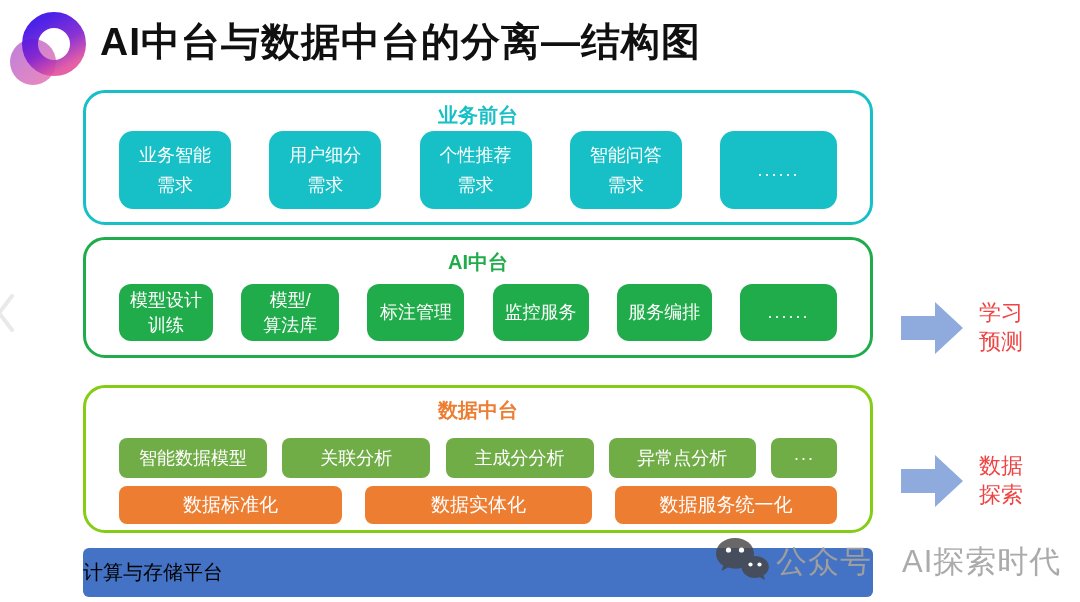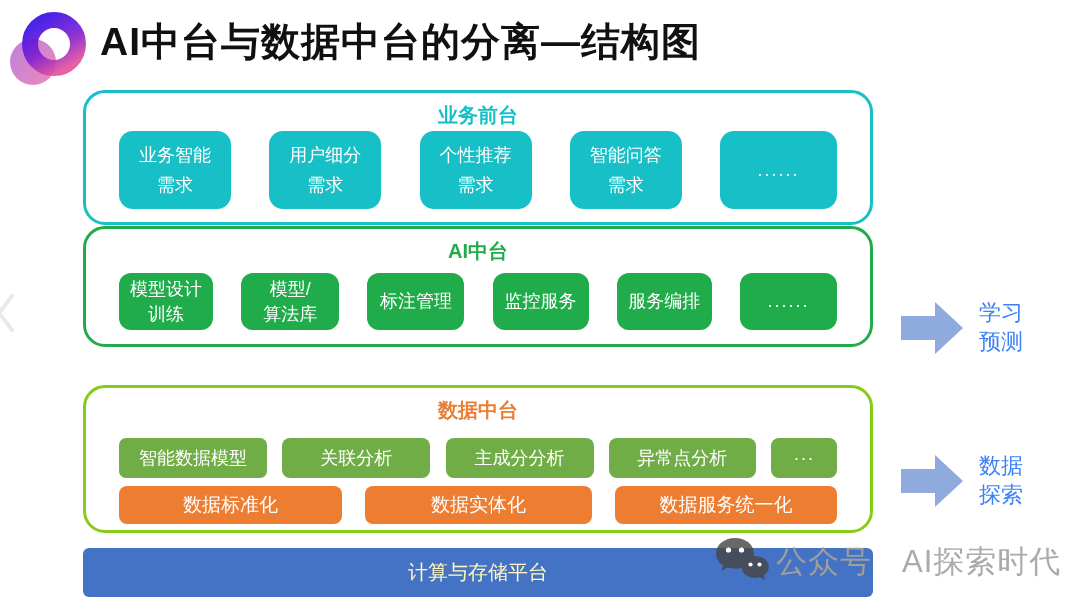--- a/index.html
+++ b/index.html
@@ -10,21 +10,21 @@
   .logo{position:absolute;left:6px;top:4px;width:84px;height:84px;}
   .page-title{position:absolute;left:100px;top:15px;font-size:39px;font-weight:600;
               color:#101010;letter-spacing:1px;white-space:nowrap;}
 
   
   .chevron{position:absolute;left:-4px;top:293px;opacity:.9;}
 
   
   .section{position:absolute;left:83px;width:784px;background:#fff;border-radius:22px;}
   .sec-frontend{top:90px;height:129px;border:3px solid #17C0C6;}
-  .sec-ai{top:226px;height:115px;border:3px solid #21AC4B;}
+  .sec-ai{top:237px;height:115px;border:3px solid #21AC4B;}
   .sec-data{top:385px;height:142px;border:3px solid #84cc16;}
   .section-title{text-align:center;font-size:20px;font-weight:700;margin-top:9px;}
   .sec-frontend .section-title{color:#17C0C6;}
   .sec-ai .section-title{color:#21AC4B;}
   .sec-data .section-title{color:#ED7D31;}
 
   .row{position:absolute;left:33px;right:33px;display:flex;justify-content:space-between;}
   .box{display:flex;align-items:center;justify-content:center;text-align:center;
        color:#fff;white-space:pre-line;box-sizing:border-box;}
 
@@ -33,36 +33,36 @@
           font-size:18px;line-height:30px;}
   .fe-w5{width:117px;letter-spacing:2px;}
 
   .sec-ai .row{top:44px;}
   .ai-box{height:57px;border-radius:12px;background:#21AC4B;font-size:18px;line-height:25px;}
   .ai-w1{width:94px;} .ai-w2{width:98px;} .ai-w3{width:97px;} .ai-w4{width:96px;}
   .ai-w5{width:95px;}  .ai-w6{width:97px;letter-spacing:2px;}
 
   .row-analysis{top:50px;}
   .an-box{height:40px;border-radius:8px;background:#70AD47;font-size:18px;}
-  .an-w1{width:148px;border-radius:7px;} .an-w2{width:148px;} .an-w3{width:148px;} .an-w4{width:147px;}
+  .an-w1{width:148px;} .an-w2{width:148px;} .an-w3{width:148px;} .an-w4{width:147px;}
   .an-w5{width:66px;letter-spacing:1px;}
 
   .row-service{top:98px;}
   .sv-box{height:38px;border-radius:8px;background:#ED7D31;font-size:19px;}
   .sv-w1{width:223px;} .sv-w2{width:227px;} .sv-w3{width:222px;}
 
   
   .platform-bar{position:absolute;left:83px;top:548px;width:790px;height:49px;
                 background:#4472C4;border-radius:6px;display:flex;align-items:center;
-                justify-content:center;color:#fef9c3;font-size:20px;}
+                color:#000000;font-size:20px;}
 
   
   .arrow{position:absolute;width:62px;height:52px;}
   .arrow-1{left:901px;top:302px;} .arrow-2{left:901px;top:455px;}
-  .arrow-label{position:absolute;font-size:22px;line-height:29px;color:#3b82f6;
+  .arrow-label{position:absolute;font-size:22px;line-height:29px;color:#ef4444;
                white-space:pre-line;}
   .label-1{left:979px;top:298px;} .label-2{left:979px;top:451px;}
 
   
   .watermark{position:absolute;left:714px;top:536px;display:flex;align-items:center;z-index:5;}
   .wm-icon{width:56px;height:52px;margin-right:6px;}
   .wm-source{font-size:31px;color:#9E9E9E;letter-spacing:1px;}
   .wm-name{font-size:31px;color:#ABABAB;margin-left:30px;letter-spacing:1px;}
 </style>
 </head>

